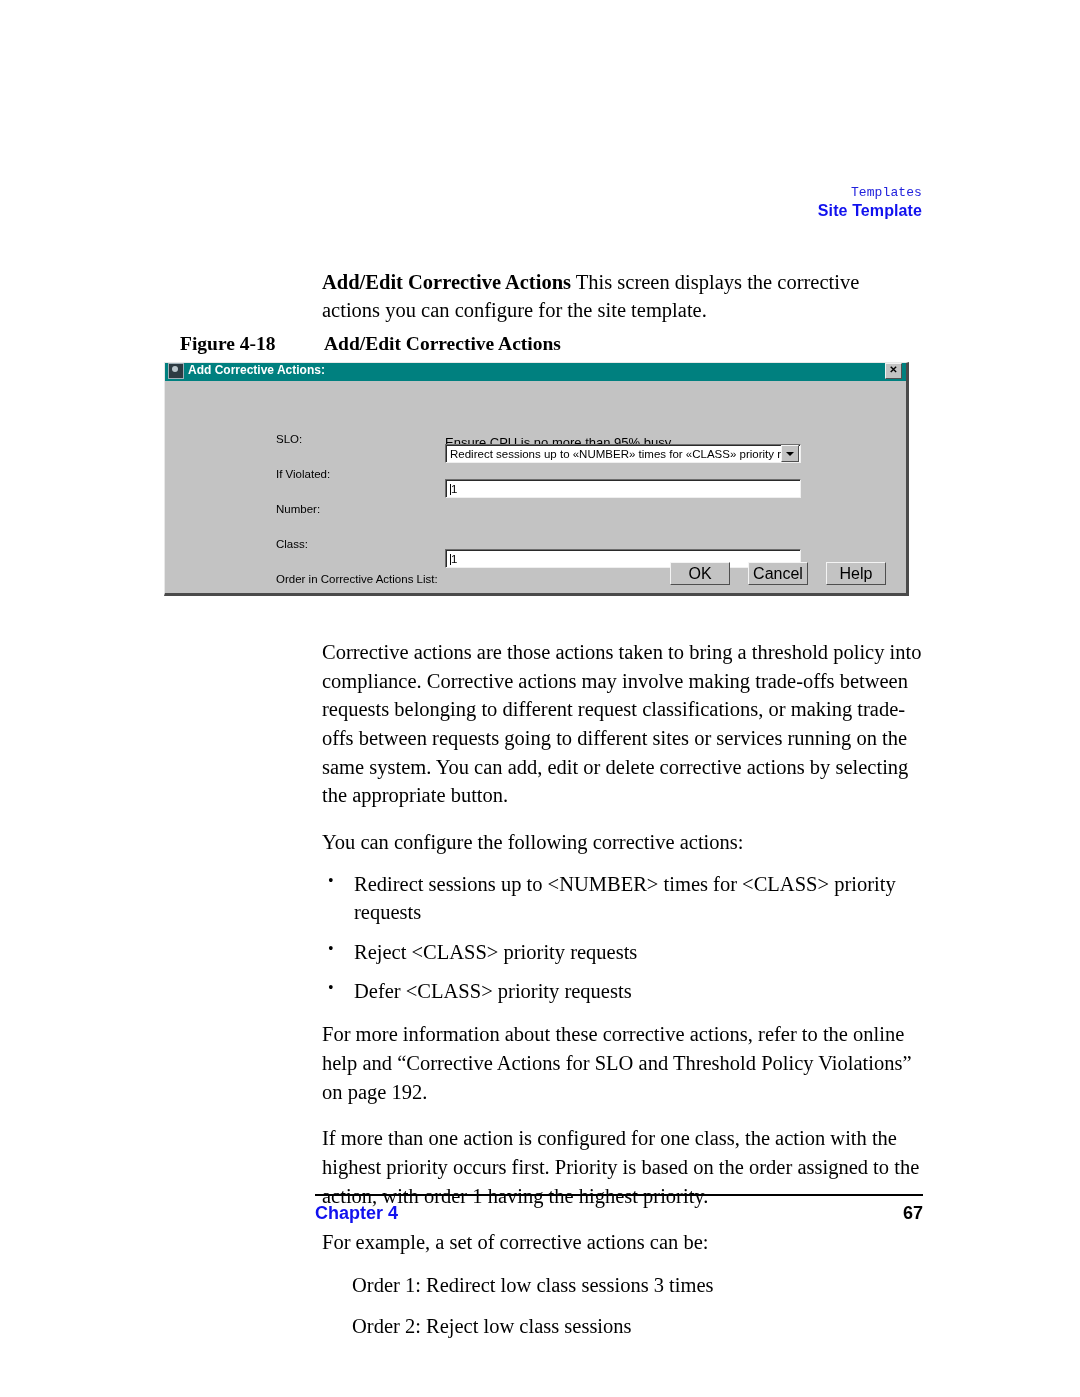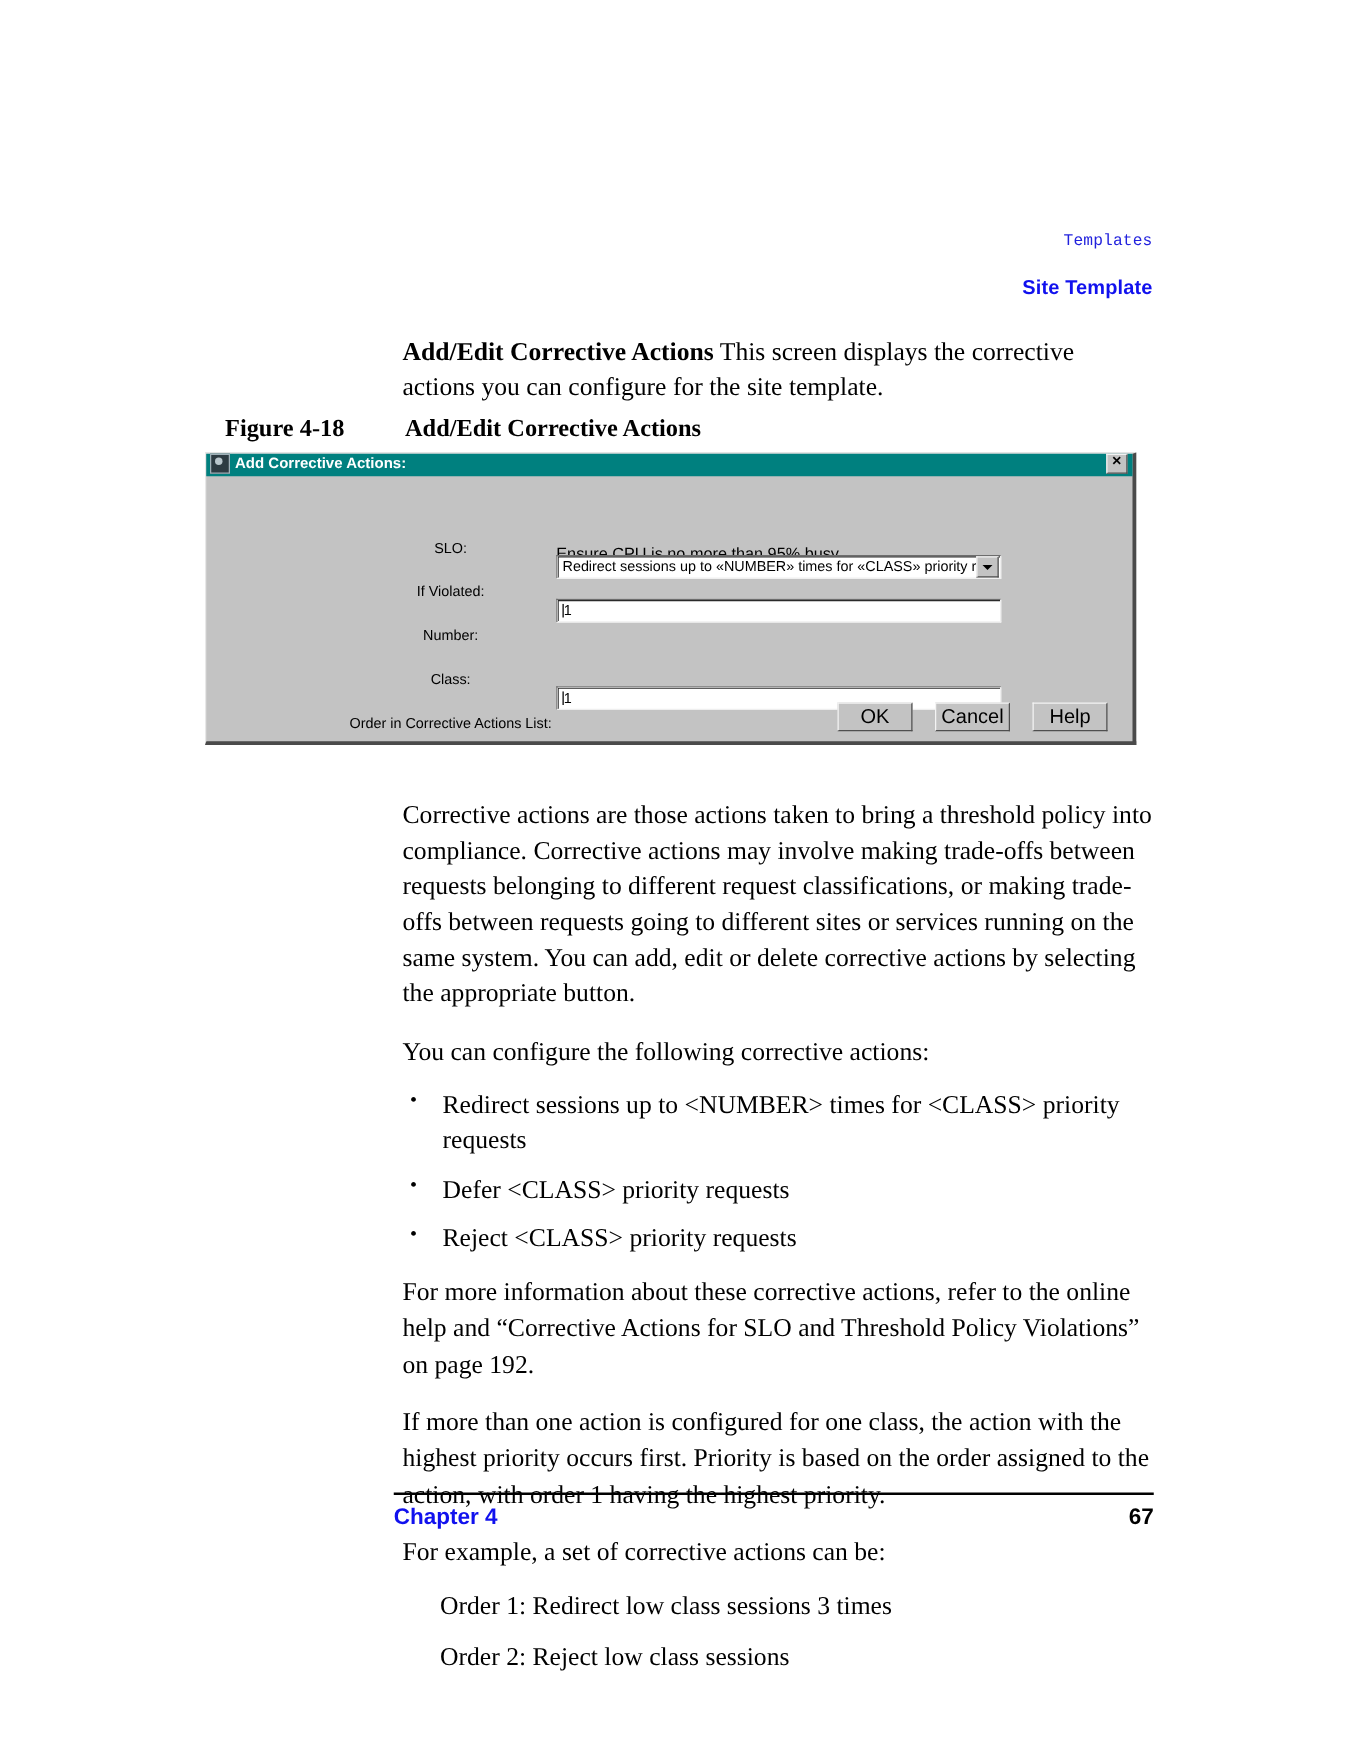--- a/index.html
+++ b/index.html
@@ -28,21 +28,21 @@
     font-family: Liberation Mono, monospace;
     font-size: 13px;
     color: #2222dd;
     letter-spacing: 0.1px;
   }
   .rh-line2 {
     font-family: "Liberation Sans", sans-serif;
     font-size: 16px;
     font-weight: bold;
     color: #1111ee;
-    margin-top: 24px;
+    margin-top: 4px;
     letter-spacing: 0.1px;
   }
 
   
   .intro {
     position: absolute;
     left: 322px;
     top: 268px;
     width: 600px;
     font-size: 20.5px;
@@ -147,21 +147,21 @@
     color: #000;
     width: 169px;
     flex: 0 0 auto;
     padding-left: 87px;
     box-sizing: border-box;
     white-space: nowrap;
   }
   .form-label.wide {
     width: 256px;
     padding-left: 0px;
-    text-align: center;
+    text-align: left;
     padding-left: 87px;
     margin-top: 40px;
   }
   .static-value {
     font-size: 13px;
     color: #000;
     white-space: nowrap;
     margin-top: 48px;
   }
 
@@ -375,22 +375,22 @@
     </div>
 
   </div>
 </div>
 
 <div class="body-copy">
   <p>Corrective actions are those actions taken to bring a threshold policy into compliance. Corrective actions may involve making trade-offs between requests belonging to different request classifications, or making trade-offs between requests going to different sites or services running on the same system. You can add, edit or delete corrective actions by selecting the appropriate button.</p>
   <p class="tight">You can configure the following corrective actions:</p>
   <ul class="actions">
     <li>Redirect sessions up to &lt;NUMBER&gt; times for &lt;CLASS&gt; priority requests</li>
+    <li>Reject &lt;CLASS&gt; priority requests</li>
     <li>Defer &lt;CLASS&gt; priority requests</li>
-    <li>Reject &lt;CLASS&gt; priority requests</li>
   </ul>
   <p>For more information about these corrective actions, refer to the online help and “Corrective Actions for SLO and Threshold Policy Violations” on page 192.</p>
   <p>If more than one action is configured for one class, the action with the highest priority occurs first. Priority is based on the order assigned to the action, with order 1 having the highest priority.</p>
   <p class="tight">For example, a set of corrective actions can be:</p>
   <div class="order-line">Order 1: Redirect low class sessions 3 times</div>
   <div class="order-line">Order 2: Reject low class sessions</div>
 </div>
 
 <div class="footer-rule"></div>
 <div class="footer">

